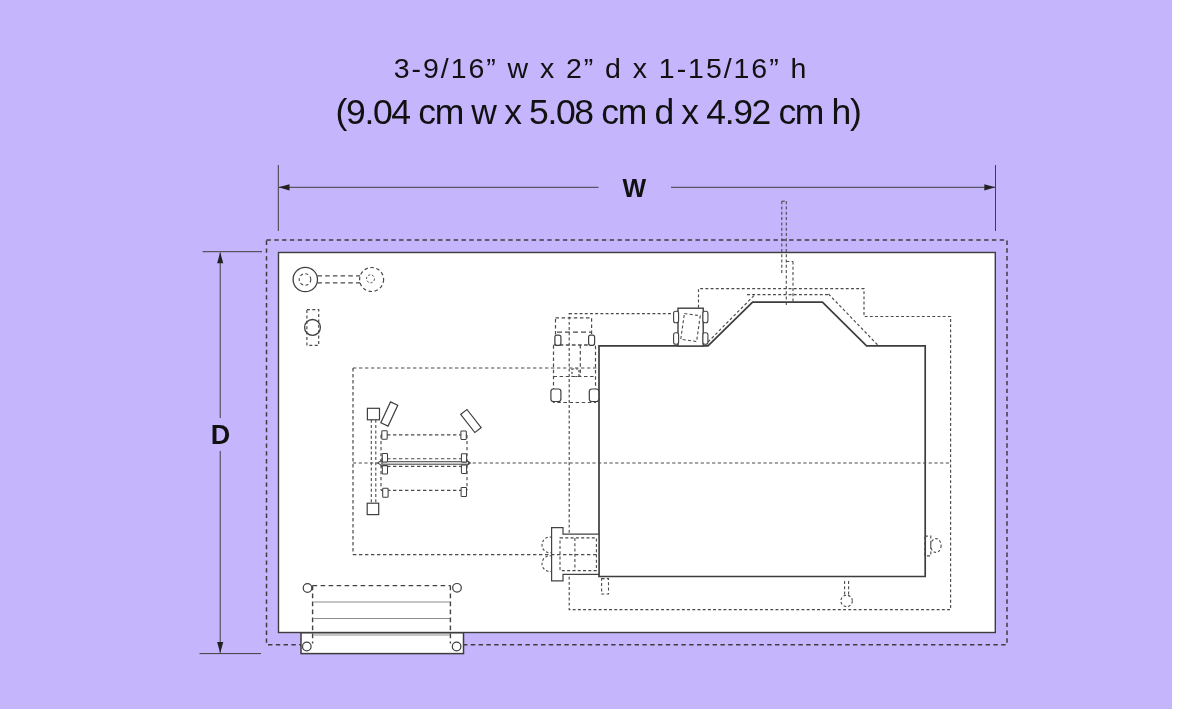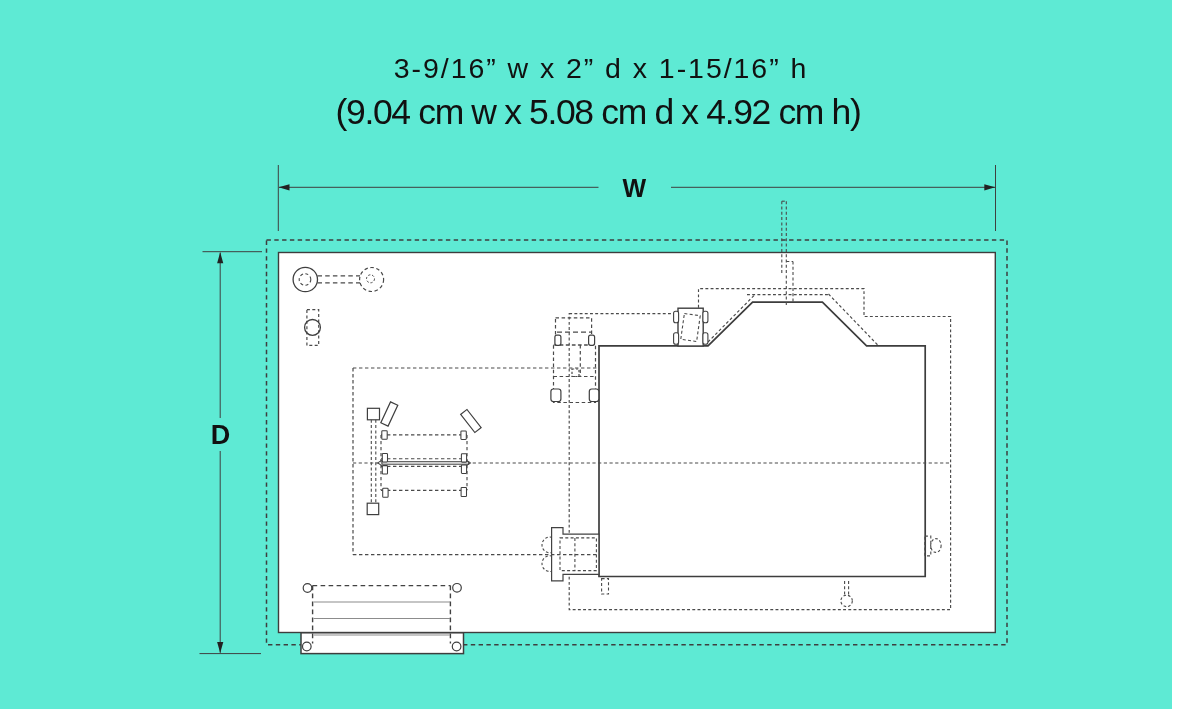--- a/index.html
+++ b/index.html
@@ -1,16 +1,16 @@
 <!DOCTYPE html>
 <html><head>
 <meta charset="utf-8">
 <style>
   html,body{margin:0;padding:0;background:#ffffff;}
-  .page{position:relative;width:1172px;height:709px;background:#5eead4;overflow:hidden;
+  .page{position:relative;width:1172px;height:709px;background:#c4b5fd;overflow:hidden;
         font-family:"Liberation Sans", sans-serif;}
   svg{position:absolute;left:0;top:0;}
 </style>
 </head>
 <body>
 <div class="page">
 <svg width="1200" height="709" viewBox="0 0 1200 709">
 
   <g fill="#111" font-family="Liberation Sans, sans-serif">
     <text x="601" y="78" font-size="28.5" text-anchor="middle" letter-spacing="1.95">3-9/16” w x 2” d x 1-15/16” h</text>

